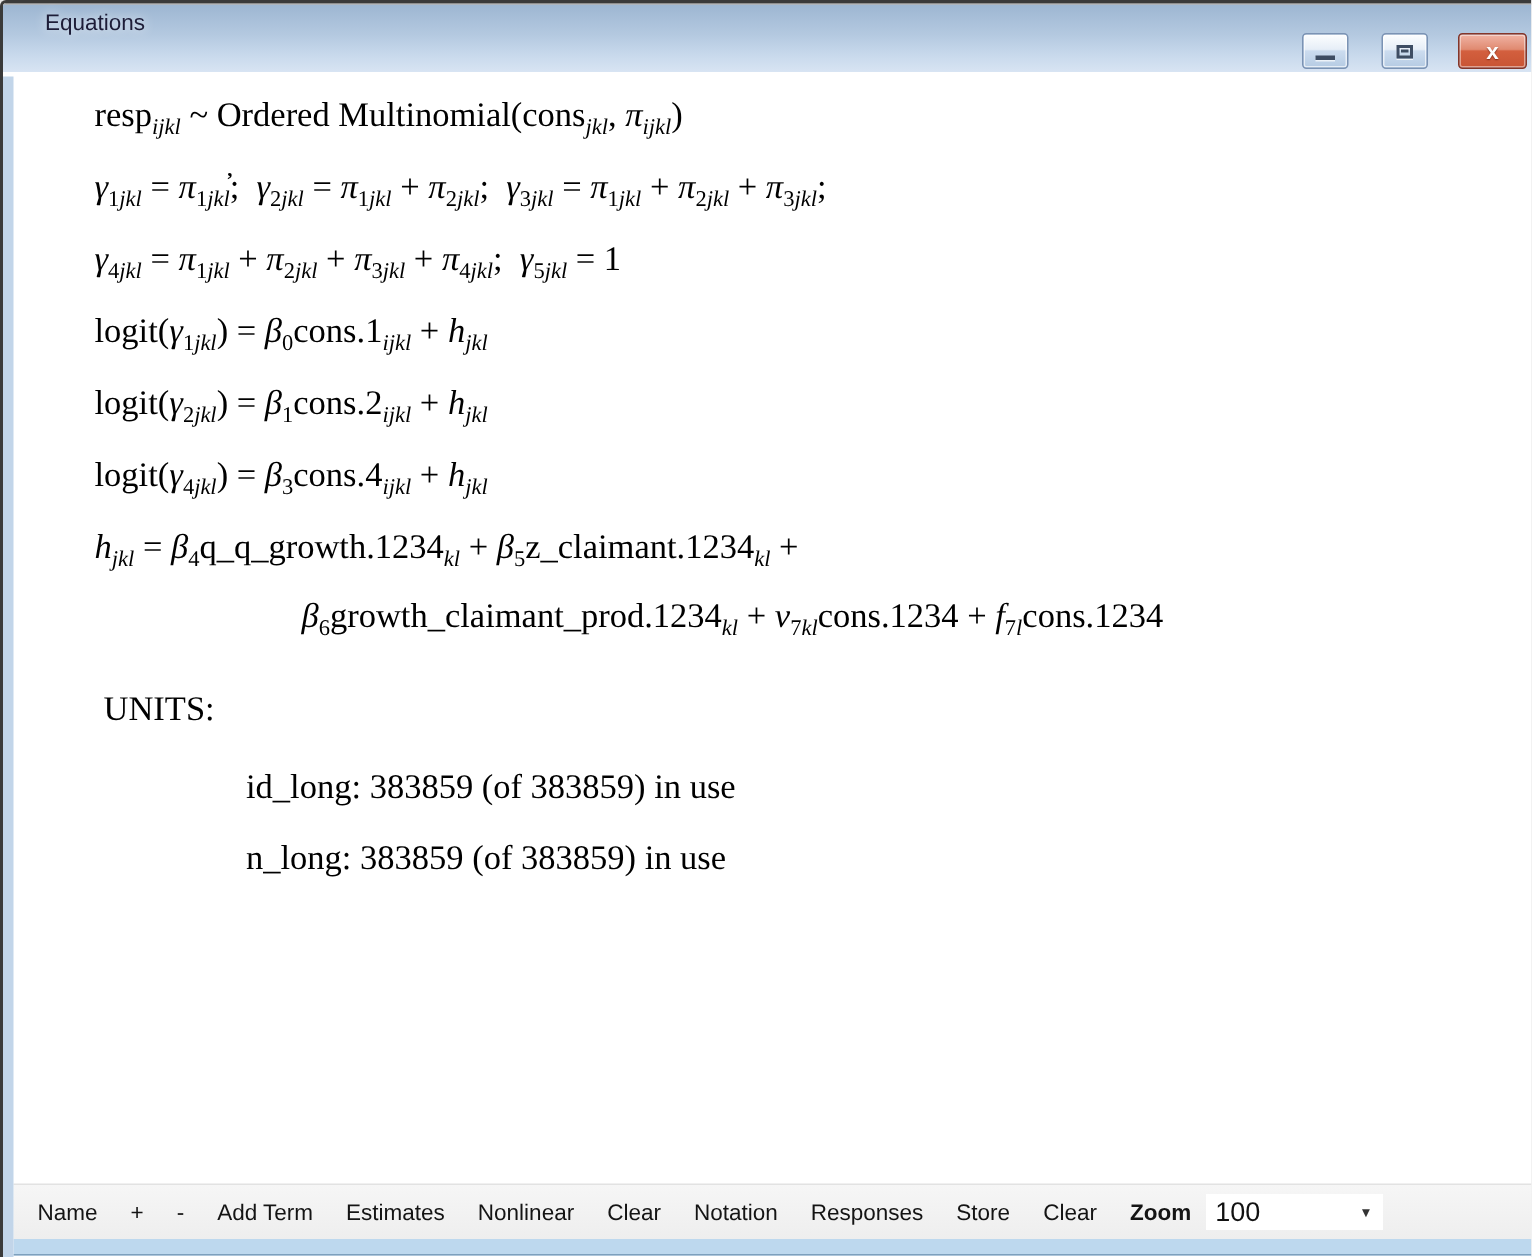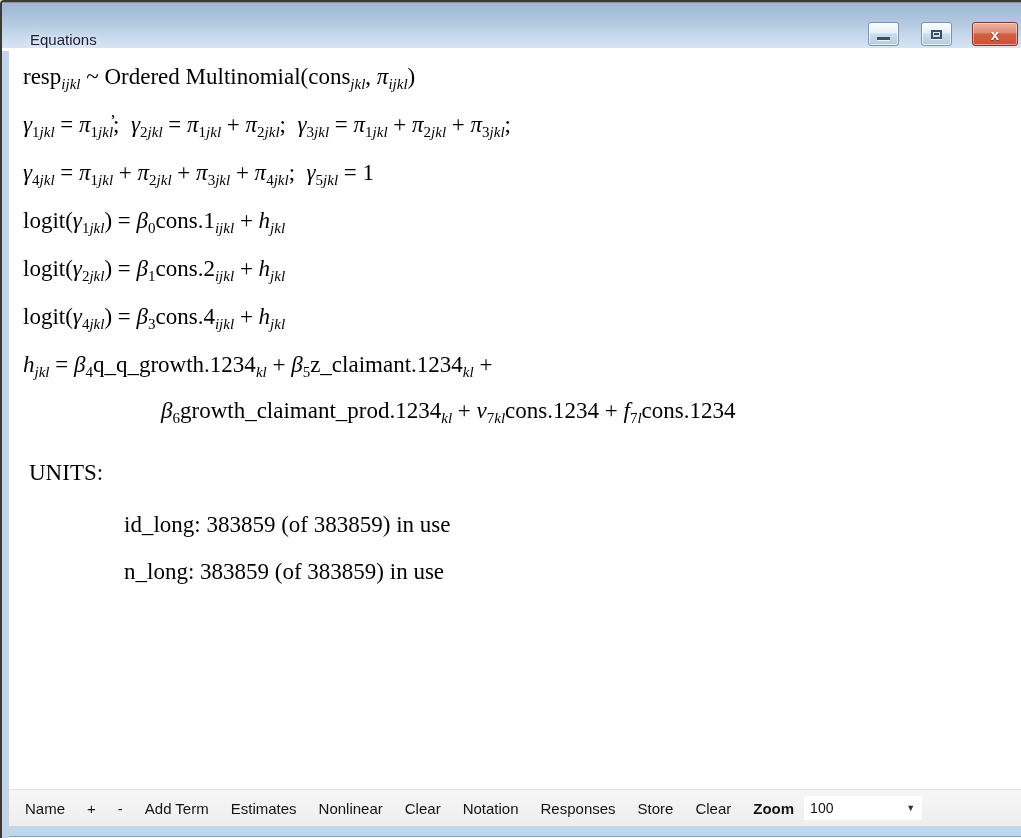--- a/index.html
+++ b/index.html
@@ -15,21 +15,21 @@
     font-family:"Liberation Sans",sans-serif;
   }
   
   .titlebar{
     position:relative;
     height:46px;
     border-top:1px solid #8f8f8f;
     background:linear-gradient(#9db6d2,#b4c9e0 45%,#c8d9ec 75%,#d8e4f3);
   }
   .title-text{
-    position:absolute;left:28px;top:28px;
+    position:absolute;left:28px;top:4px;
     font-size:15px;color:#1d1d38;
     text-shadow:0 0 8px rgba(255,255,255,.9);
   }
   .cap-btn{
     position:absolute;top:19px;height:24px;
     border:1px solid #75512f;
     border-radius:3px;
     display:flex;align-items:center;justify-content:center;
     cursor:default;
   }
@@ -54,20 +54,21 @@
   .glyph-close{color:#fff;font-size:15px;font-weight:bold;line-height:1;
     text-shadow:0 1px 1px #7c2b18;}
   
   .left-strip{position:absolute;left:0;top:49px;bottom:0;width:7px;background:#c2d5e9;}
   
   .content{
     margin-left:7px;
     height:741px;
     background:#fff;
     overflow:hidden;
+    padding-left:40px;
   }
   .eq-line{
     font-family:"Liberation Serif",serif;
     font-size:23px;color:#000;
     line-height:36px;
     padding-left:14px;
     white-space:pre;
   }
   .eq-line sub{
     font-size:15px;line-height:0;
@@ -97,21 +98,21 @@
   }
   .tb-btn:first-child{margin-left:5px;}
   .tb-zoom-label{font-weight:bold;padding:0 6px 0 11px;}
   .zoom-combo{
     width:118px;height:24px;
     background:#fff;
     display:flex;align-items:center;justify-content:space-between;
     padding:0 7px 0 6px;
     margin-left:4px;
   }
-  .zoom-value{font-size:14px;color:#111;}
+  .zoom-value{font-size:18px;color:#111;}
   .combo-arrow{font-size:9px;color:#333;}
   
   .bottom-strip{
     margin-left:7px;
     height:11px;
     background:#bdd8ee;
     border-bottom:1px solid #7da0bd;
   }
 </style>
 </head>

